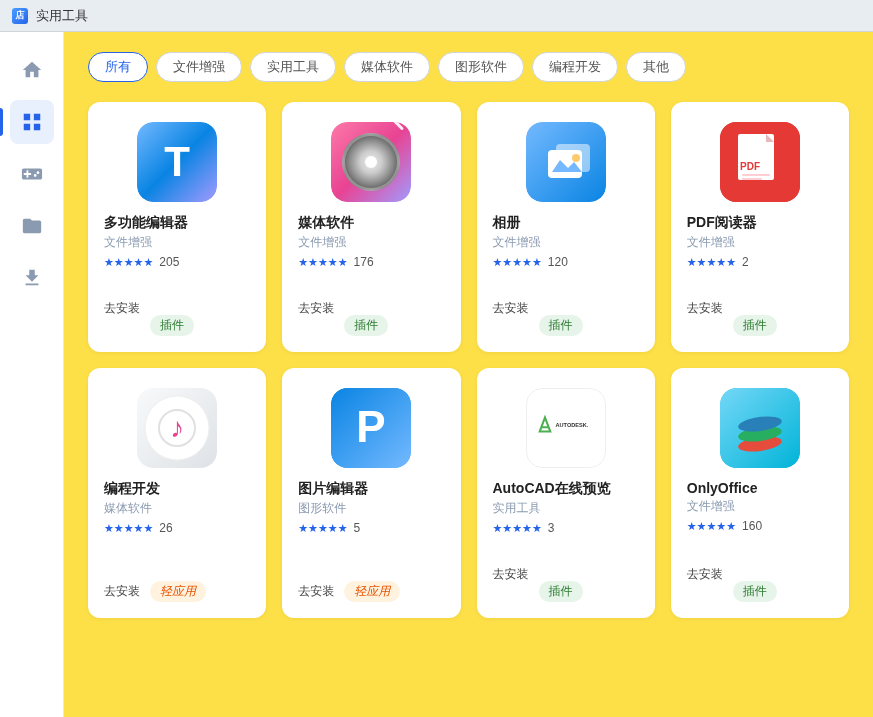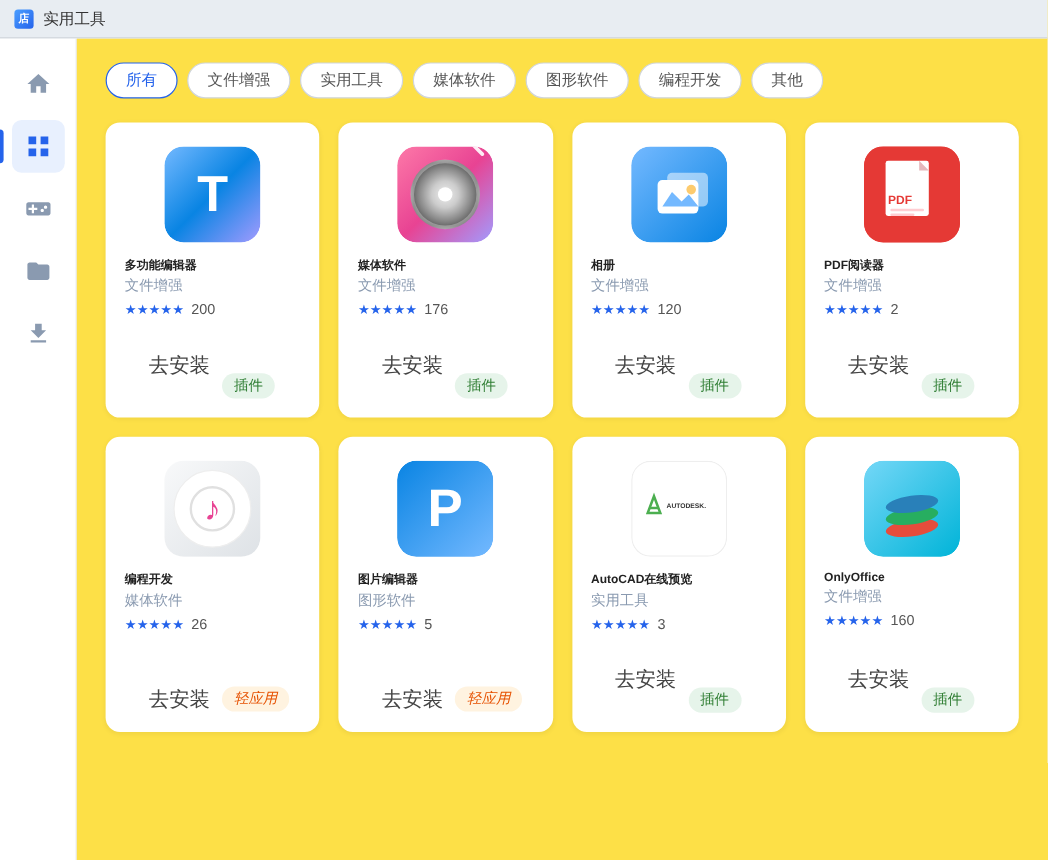--- a/index.html
+++ b/index.html
@@ -139,21 +139,21 @@
       border-radius: 16px;
       margin-bottom: 12px;
       overflow: hidden;
       display: flex;
       align-items: center;
       justify-content: center;
       align-self: center;
     }
 
     .app-name {
-      font-size: 10px;
+      font-size: 14px;
       font-weight: 600;
       color: #222;
       margin-bottom: 2px;
     }
     .app-category {
       font-size: 12px;
       color: #8a9ab0;
       margin-bottom: 4px;
     }
     .app-stars {
@@ -166,27 +166,26 @@
     .stars-icons { color: #2563eb; font-size: 11px; letter-spacing: 0; }
     .stars-count { color: #555; margin-left: 4px; font-size: 12px; }
 
     .app-actions {
       display: flex;
       align-items: center;
       gap: 10px;
       margin-top: auto;
     }
     .btn-install {
-      font-size: 17px;
+      font-size: 12px;
       color: #444;
       cursor: pointer;
       background: none;
       border: none;
       padding: 0;
-      margin-left: 20px;
     }
 
     .btn-badge {
       font-size: 12px;
       padding: 2px 10px;
       border-radius: 12px;
       border: none;
       cursor: pointer;
       font-weight: 500;
     }
@@ -351,21 +350,21 @@
     <div class="app-grid">
 
       <div class="app-card">
         <div class="app-icon-wrapper">
           <div class="icon-editor">T</div>
         </div>
         <div class="app-name">多功能编辑器</div>
         <div class="app-category">文件增强</div>
         <div class="app-stars">
           <span class="stars-icons">★★★★★</span>
-          <span class="stars-count">200</span>
+          <span class="stars-count">205</span>
         </div>
         <div class="app-actions">
           <button class="btn-install">去安装</button>
           <button class="btn-badge plugin">插件</button>
         </div>
       </div>
 
       <div class="app-card">
         <div class="app-icon-wrapper">
           <div class="icon-music">

